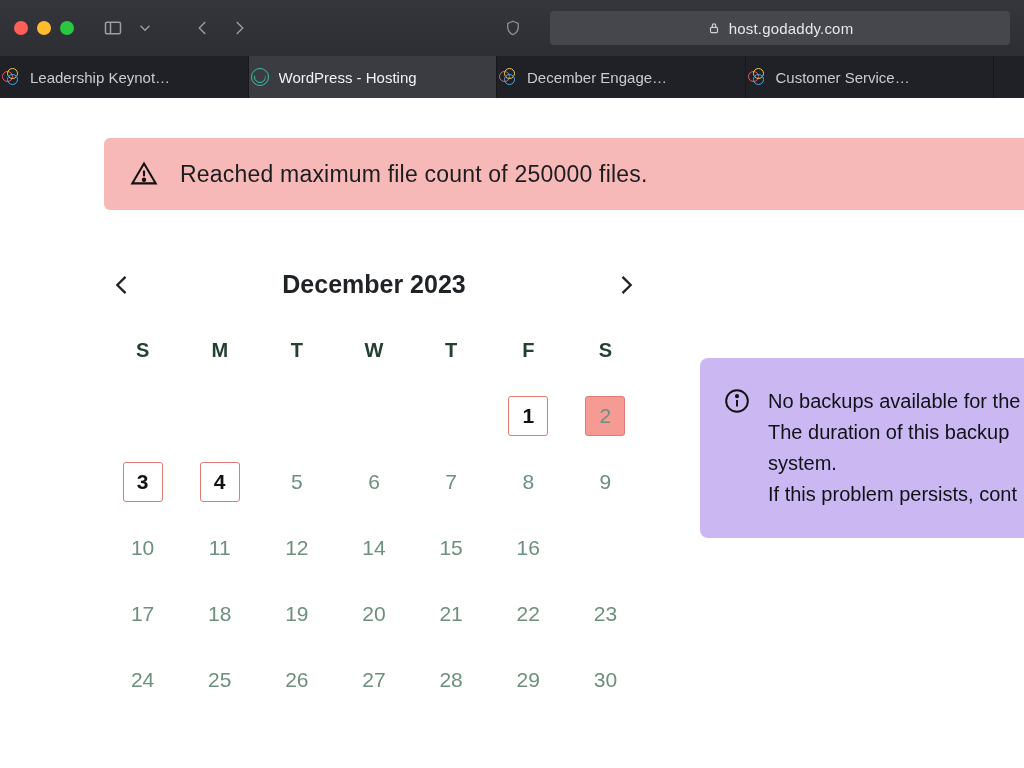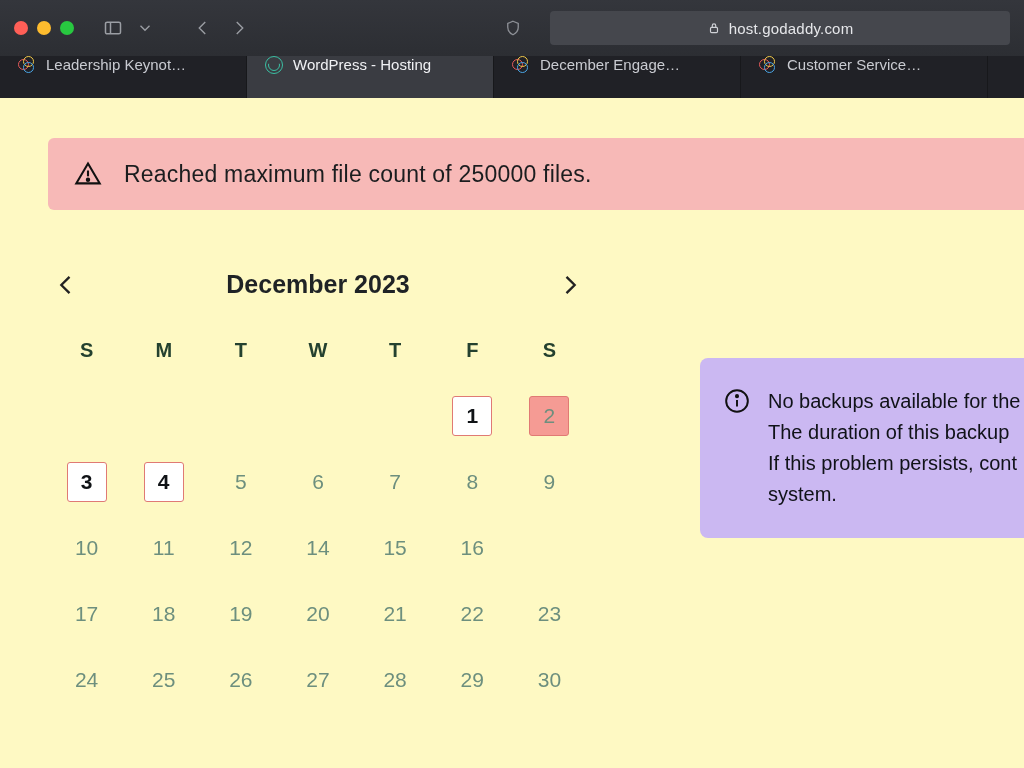--- a/index.html
+++ b/index.html
@@ -59,22 +59,23 @@
   .tabstrip {
     display: flex;
     align-items: stretch;
     height: 42px;
     background: #202126;
   }
   .tab {
     flex: 1 1 0;
     min-width: 0;
     display: flex;
+    align-items: center;
     gap: 10px;
-    padding: 0 18px;
+    padding: 0 2px;
     color: #c9cbd1;
     font-size: 15px;
     border-right: 1px solid #17181b;
     white-space: nowrap;
     overflow: hidden;
   }
   .tab.active {
     background: #3a3c42;
     color: #f0f1f4;
   }
@@ -88,24 +89,24 @@
   }
   .fav-rings .r  { border-color:#e65a5a; left:0; top:3px; }
   .fav-rings .y  { border-color:#f0c94a; left:5px; top:0; }
   .fav-rings .b  { border-color:#4aa6e6; left:5px; top:6px; }
 
   .fav-wp { width:18px;height:18px;border:1.8px solid #3bbfa3;border-radius:50%;position:relative; }
   .fav-wp::before{content:"";position:absolute;inset:2px;border:1.5px solid #3bbfa3;border-radius:50%;clip-path:polygon(0 40%,100% 40%,100% 100%,0 100%);}
 
   
   .page {
-    background: #fef9c3;
+    background: #ffffff;
     width: 100%;
     height: calc(768px - 56px - 42px);
-    padding: 40px 0 0 48px;
+    padding: 40px 0 0 104px;
     position: relative;
     font-family: -apple-system, "Segoe UI", Arial, sans-serif;
     color: #1f2326;
     overflow: hidden;
   }
 
   .alert {
     background: #f7b9b7;
     border-radius: 6px;
     padding: 22px 26px;
@@ -419,18 +420,18 @@
 
   <div class="side-note">
     <svg viewBox="0 0 24 24" fill="none" stroke="#111" stroke-width="1.8">
       <circle cx="12" cy="12" r="10"></circle>
         <line x1="12" y1="11" x2="12" y2="17"></line>
         <circle cx="12" cy="7.5" r="1" fill="#111"></circle>
     </svg>
     <div>
       <div>No backups available for the</div>
       <div>The duration of this backup</div>
+      <div>system.</div>
       <div>If this problem persists, cont</div>
-      <div>system.</div>
     </div>
   </div>
 
 </div>
 
 </body></html>

